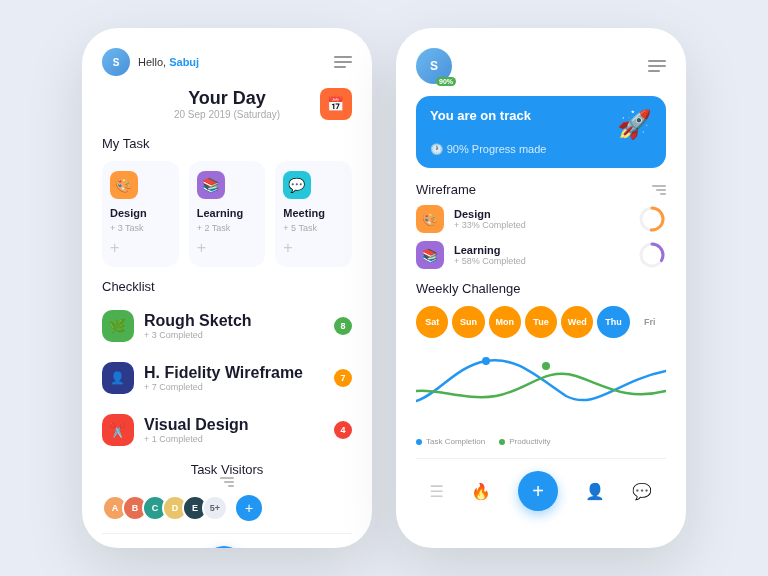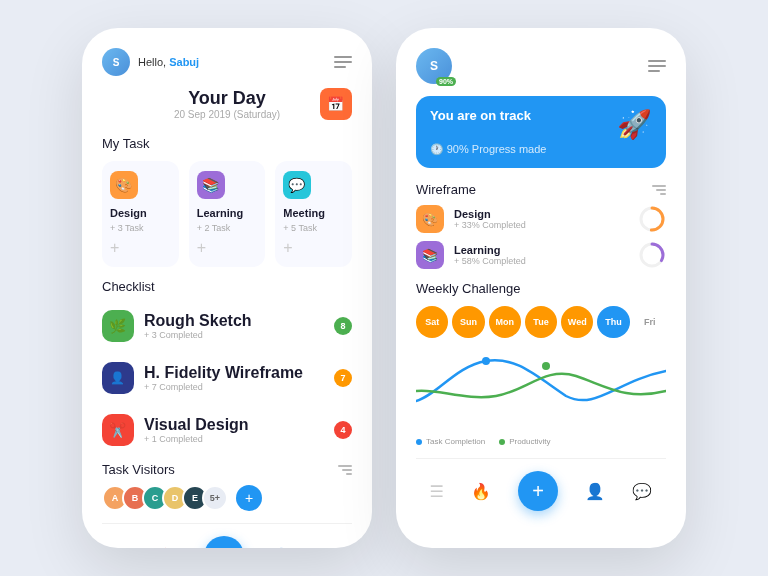--- a/index.html
+++ b/index.html
@@ -236,20 +236,21 @@
 
     .badge-green { background: #4caf50; }
     .badge-orange { background: #ff9800; }
     .badge-red { background: #f44336; }
 
     
     .visitors-header {
       display: flex;
       justify-content: space-between;
       align-items: center;
+      flex-direction: column;
     }
 
     .visitors-avatars {
       display: flex;
       align-items: center;
       margin-top: 8px;
     }
 
     .visitor-avatar {
       width: 26px;

